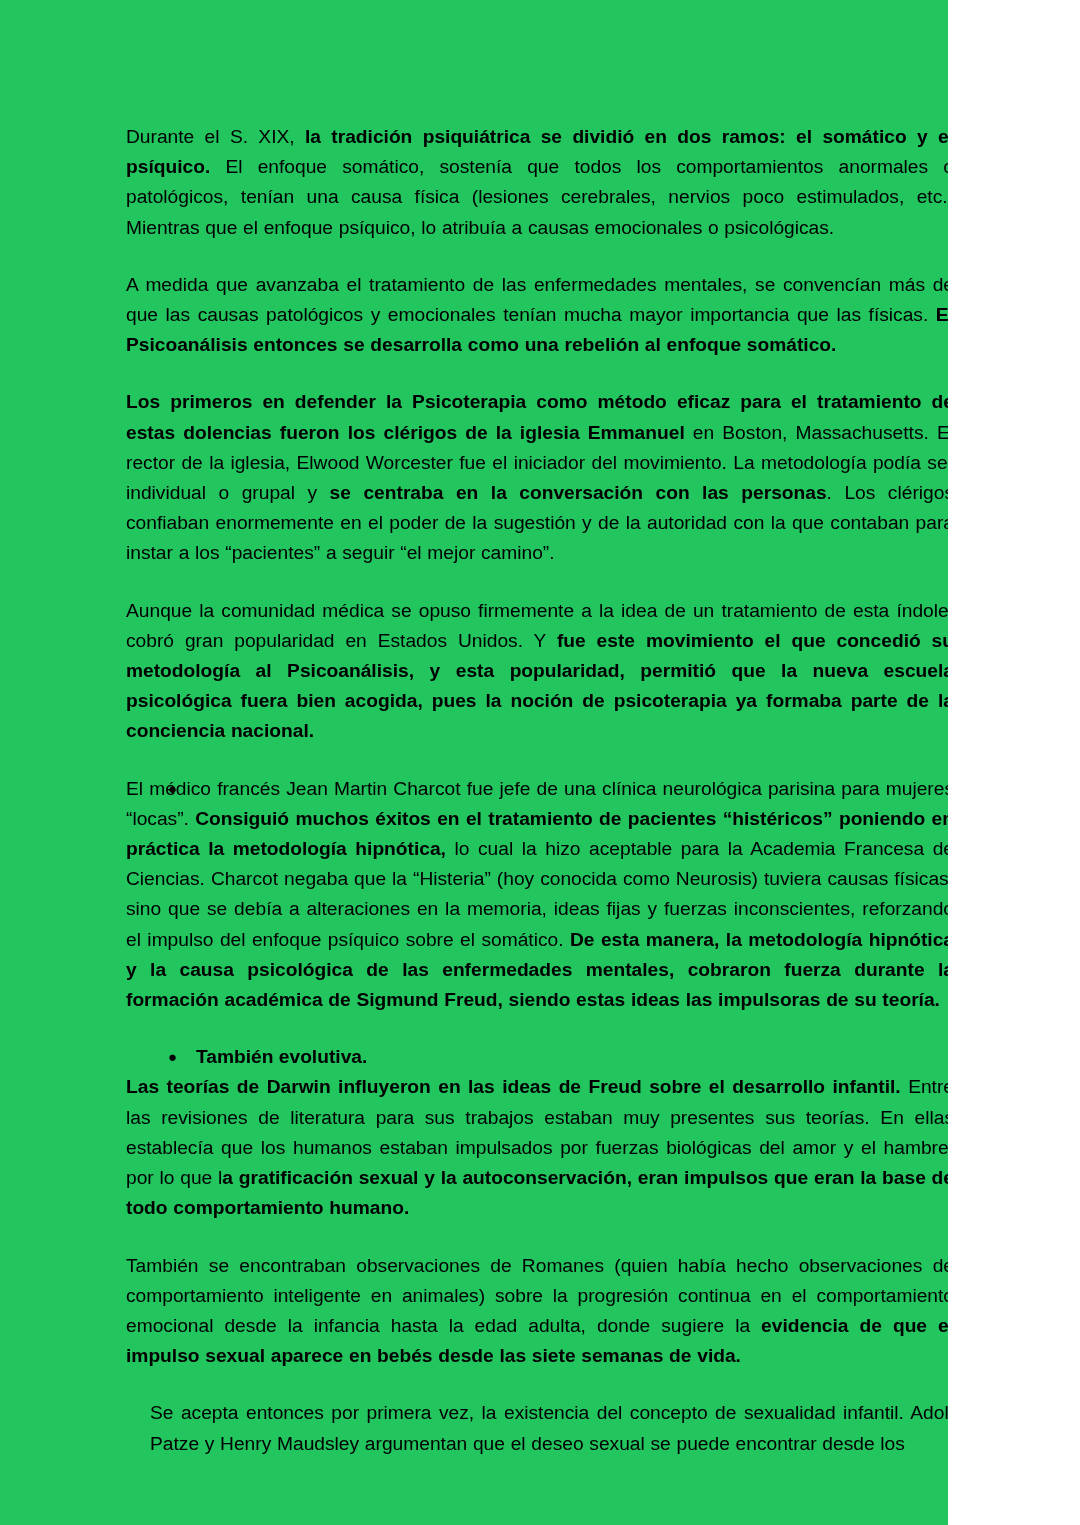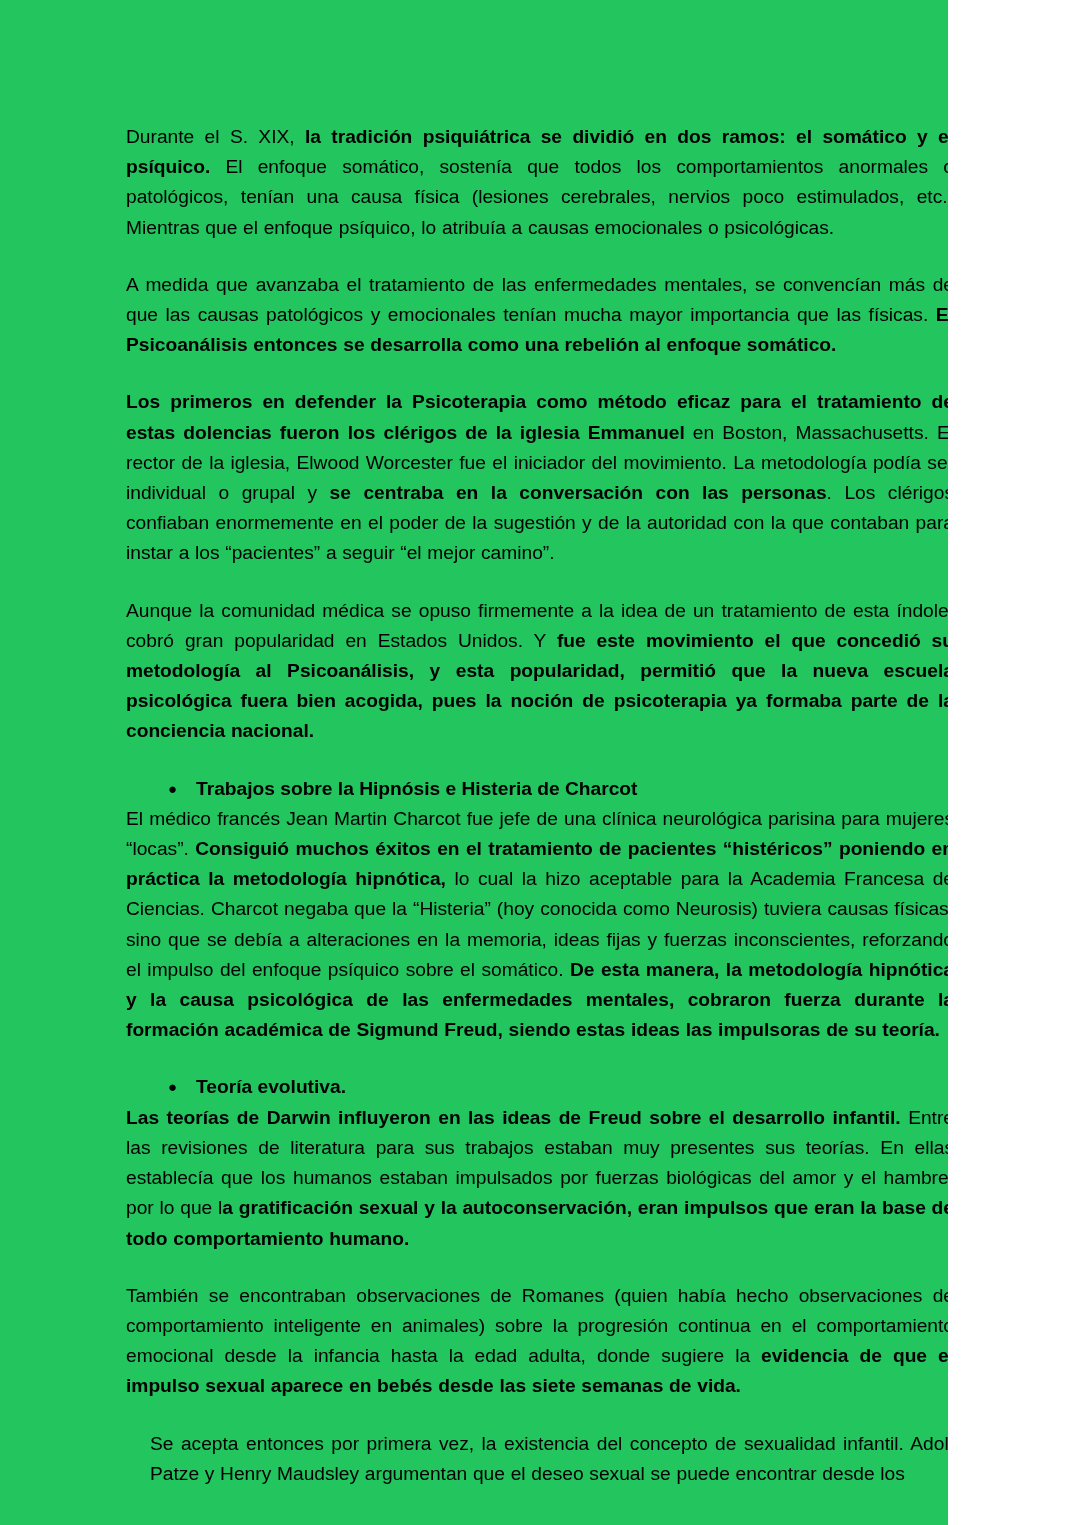--- a/index.html
+++ b/index.html
@@ -71,27 +71,27 @@
 
     <p class="para"><span>Durante el S. XIX, </span><b>la tradición psiquiátrica se dividió en dos ramos: el somático y el psíquico.</b><span> El enfoque somático, sostenía que todos los comportamientos anormales o patológicos, tenían una causa física (lesiones cerebrales, nervios poco estimulados, etc.) Mientras que el enfoque psíquico, lo atribuía a causas emocionales o psicológicas.</span></p>
 
     <p class="para"><span>A medida que avanzaba el tratamiento de las enfermedades mentales, se convencían más de que las causas patológicos y emocionales tenían mucha mayor importancia que las físicas. </span><b>El Psicoanálisis entonces se desarrolla como una rebelión al enfoque somático.</b></p>
 
     <p class="para"><b>Los primeros en defender la Psicoterapia como método eficaz para el tratamiento de estas dolencias fueron los clérigos de la iglesia Emmanuel</b><span> en Boston, Massachusetts. El rector de la iglesia, Elwood Worcester fue el iniciador del movimiento. La metodología podía ser individual o grupal y </span><b>se centraba en la conversación con las personas</b><span>. Los clérigos confiaban enormemente en el poder de la sugestión y de la autoridad con la que contaban para instar a los “pacientes” a seguir “el mejor camino”.</span></p>
 
     <p class="para"><span>Aunque la comunidad médica se opuso firmemente a la idea de un tratamiento de esta índole, cobró gran popularidad en Estados Unidos. Y </span><b>fue este movimiento el que concedió su metodología al Psicoanálisis, y esta popularidad, permitió que la nueva escuela psicológica fuera bien acogida, pues la noción de psicoterapia ya formaba parte de la conciencia nacional.</b></p>
 
     <ul class="bullets">
-      <li><span class="marker">●</span><span>Trabajos sobre la Hipnósis e Histeria de Charcot</span></li>
+      <li><span class="marker">●</span></li>
     </ul>
 
     <p class="para"><span>El médico francés Jean Martin Charcot fue jefe de una clínica neurológica parisina para mujeres “locas”. </span><b>Consiguió muchos éxitos en el tratamiento de pacientes “histéricos” poniendo en práctica la metodología hipnótica,</b><span> lo cual la hizo aceptable para la Academia Francesa de Ciencias. Charcot negaba que la “Histeria” (hoy conocida como Neurosis) tuviera causas físicas, sino que se debía a alteraciones en la memoria, ideas fijas y fuerzas inconscientes, reforzando el impulso del enfoque psíquico sobre el somático. </span><b>De esta manera, la metodología hipnótica y la causa psicológica de las enfermedades mentales, cobraron fuerza durante la formación académica de Sigmund Freud, siendo estas ideas las impulsoras de su teoría.</b></p>
 
     <ul class="bullets">
-      <li><span class="marker">●</span><span>Teoría evolutiva.</span></li>
+      <li><span class="marker">●</span><span>También evolutiva.</span></li>
     </ul>
 
     <p class="para"><b>Las teorías de Darwin influyeron en las ideas de Freud sobre el desarrollo infantil.</b><span> Entre las revisiones de literatura para sus trabajos estaban muy presentes sus teorías. En ellas establecía que los humanos estaban impulsados por fuerzas biológicas del amor y el hambre, por lo que l</span><b>a gratificación sexual y la autoconservación, eran impulsos que eran la base de todo comportamiento humano.</b></p>
 
     <p class="para"><span>También se encontraban observaciones de Romanes (quien había hecho observaciones de comportamiento inteligente en animales) sobre la progresión continua en el comportamiento emocional desde la infancia hasta la edad adulta, donde sugiere la </span><b>evidencia de que el impulso sexual aparece en bebés desde las siete semanas de vida.</b></p>
 
     <p class="para"><span>Se acepta entonces por primera vez, la existencia del concepto de sexualidad infantil. Adolf Patze y Henry Maudsley argumentan que el deseo sexual se puede encontrar desde los</span></p>
 
   </div>
 </div>

